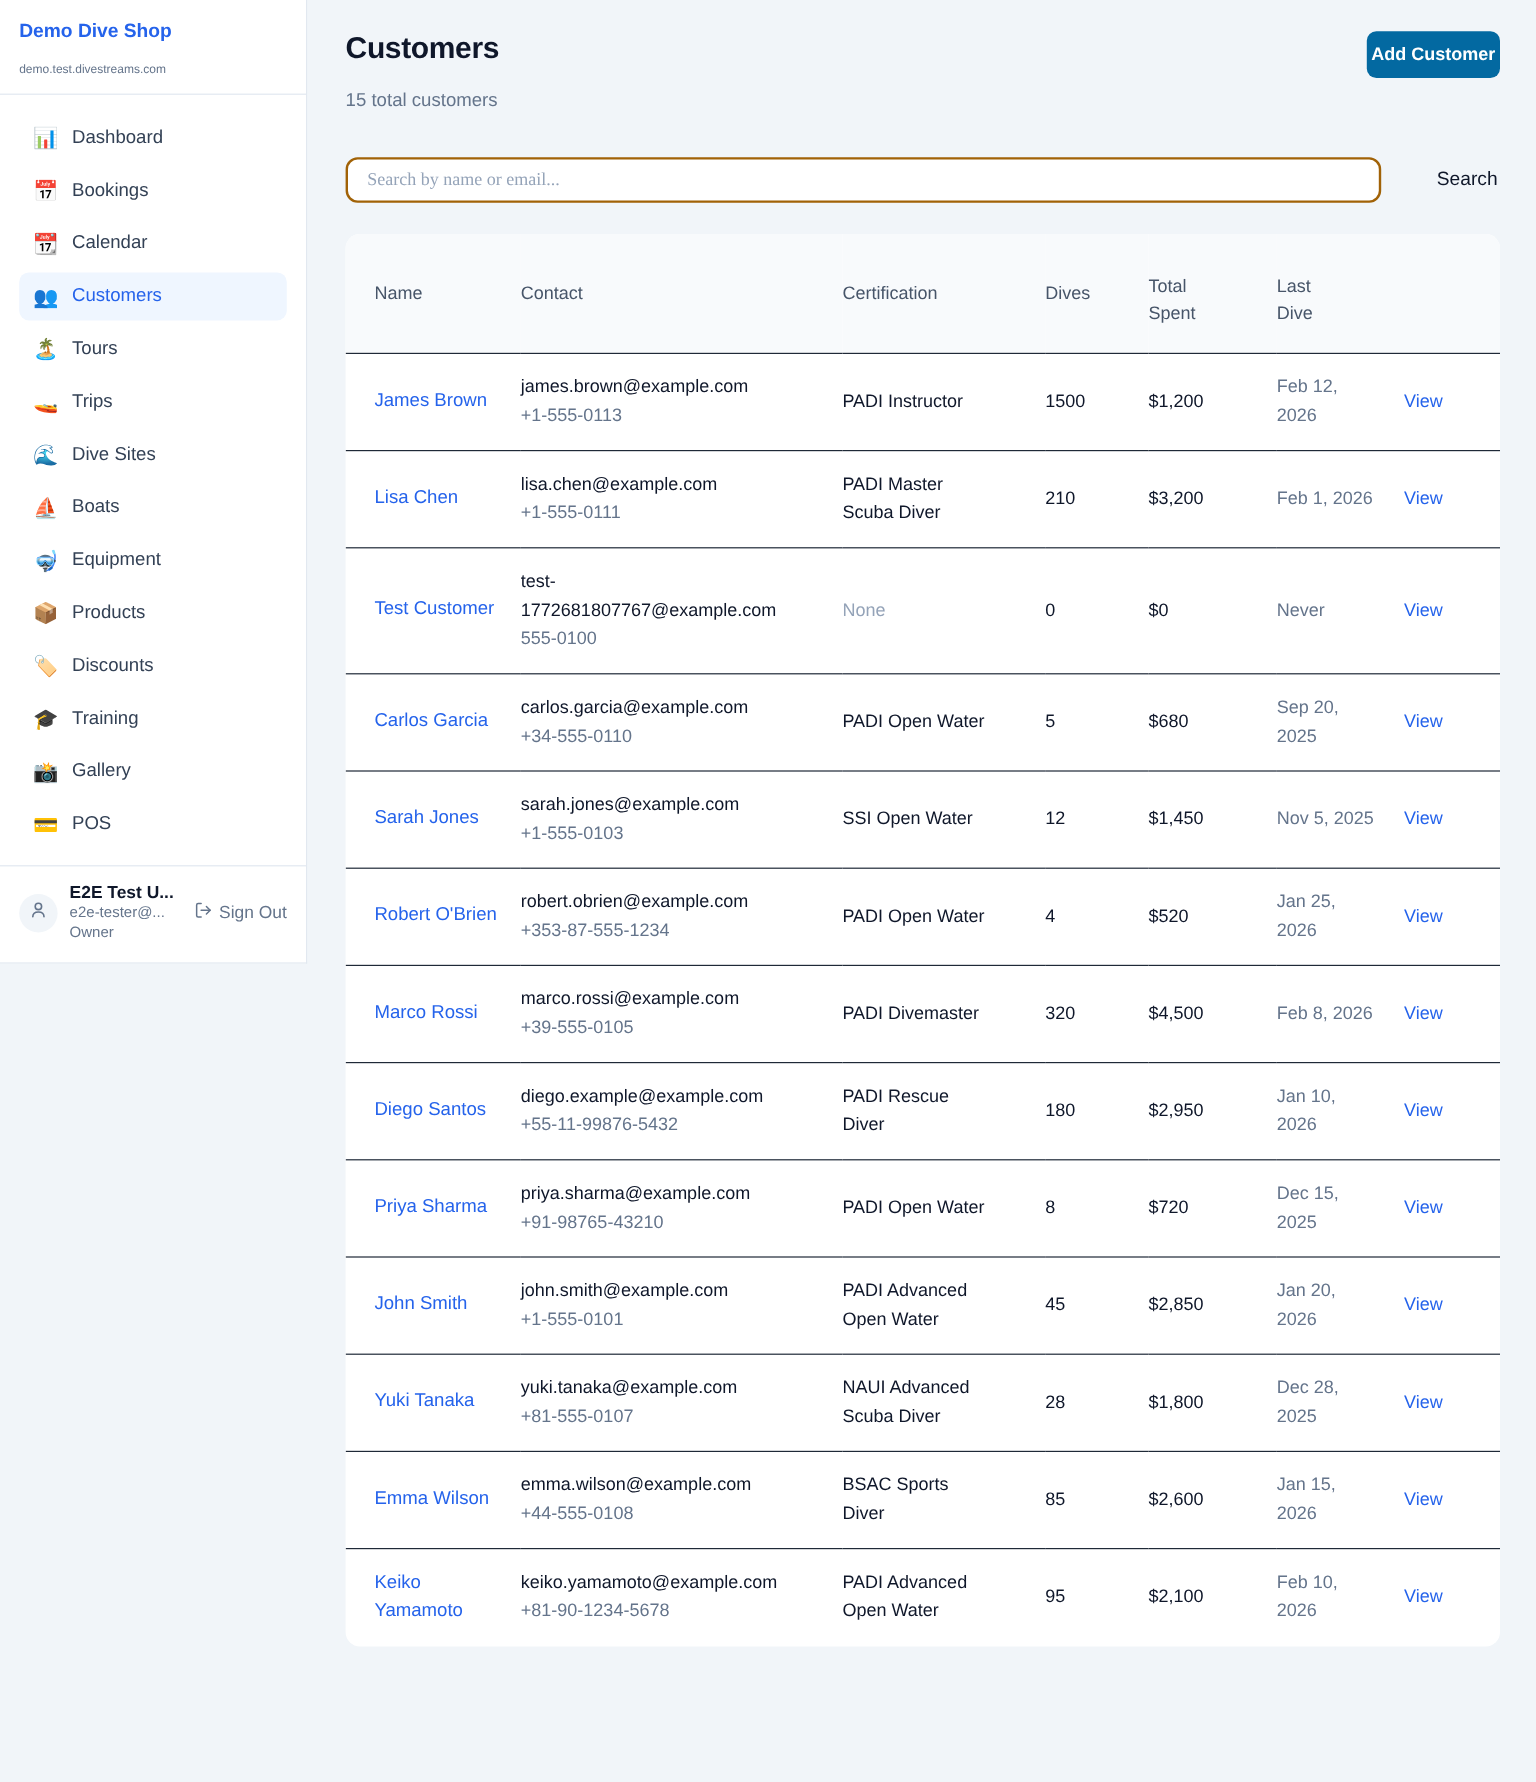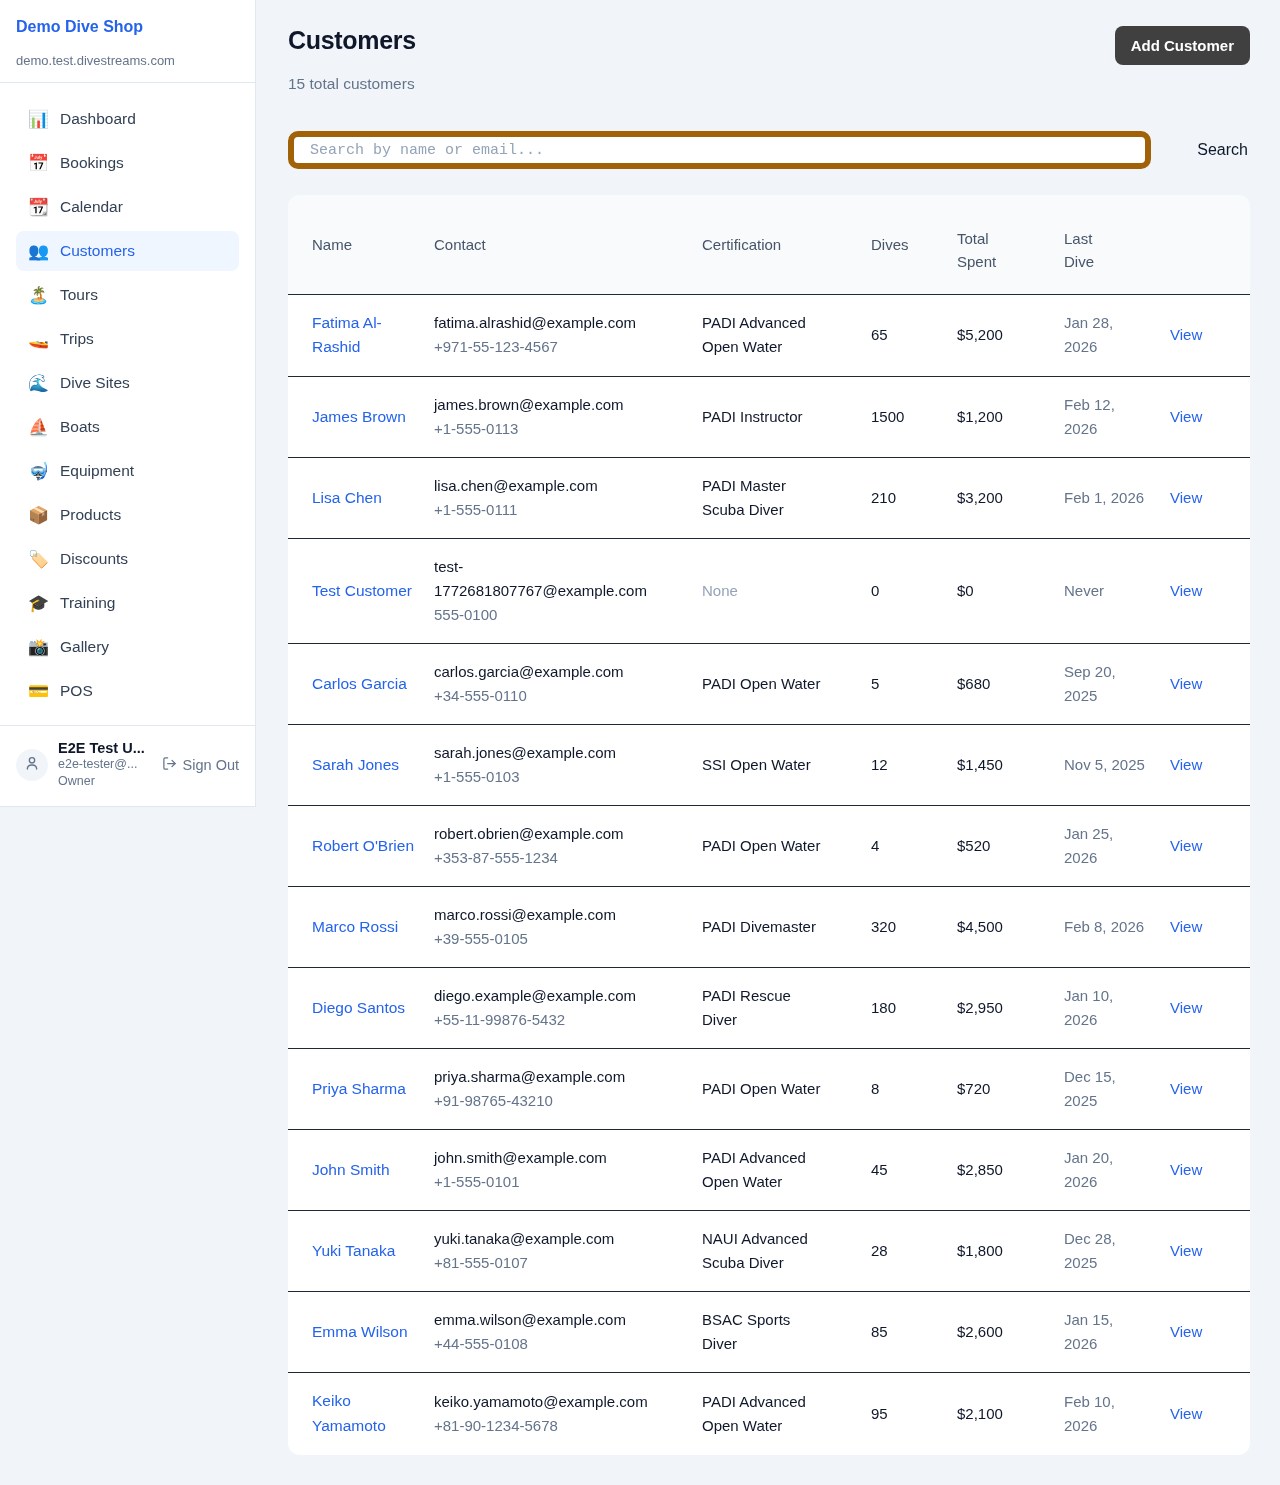--- a/index.html
+++ b/index.html
@@ -14,21 +14,21 @@
   
   .sidebar {
     width: 256px;
     background: #ffffff;
     border-right: 1px solid #e2e8f0;
     border-bottom: 1px solid #e2e8f0;
     flex-shrink: 0;
   }
   .sidebar-header { padding: 18px 16px 14px 16px; border-bottom: 1px solid #e2e8f0; }
   .shop-name { font-size: 16px; font-weight: bold; color: #2563eb; margin-bottom: 4px; }
-  .shop-domain { font-size: 13px; color: #64748b; margin-top: 17px; }
+  .shop-domain { font-size: 10px; color: #64748b; margin-top: 17px; }
   .nav { padding: 16px 16px 10px 16px; }
   .nav-item {
     display: flex; align-items: center; gap: 12px;
     height: 40px; padding: 0 12px; margin-bottom: 4px;
     border-radius: 8px; cursor: pointer;
     font-size: 15.5px; color: #334155;
   }
   .nav-item.active { background: #eff6ff; color: #2563eb; }
   .nav-icon { font-size: 17px; width: 20px; text-align: center; line-height: 1; }
   .user-section {
@@ -49,29 +49,29 @@
     background: none; border: none; cursor: pointer;
     font-family: inherit; font-size: 14.5px; color: #64748b; flex-shrink: 0;
   }
 
   
   .main { flex: 1; padding: 26px 30px 30px 32px; }
   .page-header { display: flex; justify-content: space-between; align-items: flex-start; }
   .page-title { font-size: 25px; font-weight: bold; color: #0f172a; letter-spacing: -0.3px; }
   .page-subtitle { font-size: 15.5px; color: #64748b; margin-top: 20px; }
   .add-customer-btn {
-    background: #404040; color: #ffffff; border: none; cursor: pointer;
+    background: #0369a1; color: #ffffff; border: none; cursor: pointer;
     font-family: inherit; font-size: 15px; font-weight: 600;
-    padding: 11px 16px; border-radius: 8px;
+    padding: 11px 4px; border-radius: 8px;
   }
   .search-row { display: flex; align-items: center; margin-top: 38px; }
   .search-input {
     flex: 1; height: 38px; padding: 0 16px;
-    border: 6px solid #a16207; border-radius: 10px;
-    font-family: Liberation Mono, monospace; font-size: 15px; color: #0f172a; background: #fff; outline: none;
+    border: 2px solid #a16207; border-radius: 10px;
+    font-family: Liberation Serif, serif; font-size: 15px; color: #0f172a; background: #fff; outline: none;
   }
   .search-input::placeholder { color: #94a3b8; }
   .search-btn {
     background: none; border: none; cursor: pointer;
     font-family: inherit; font-size: 16px; color: #0f172a;
     margin-left: 44px; padding: 6px 2px;
   }
 
   
   .table-card {
@@ -249,32 +249,20 @@
               <th><span>Name</span></th>
               <th><span>Contact</span></th>
               <th><span>Certification</span></th>
               <th><span>Dives</span></th>
               <th><span class="wrap-min">Total Spent</span></th>
               <th><span class="wrap-min">Last Dive</span></th>
               <th></th>
             </tr>
         </thead>
         <tbody id="tbody">
-  <tr>
-    <td class="td-name"><a class="name-link">Fatima Al-Rashid</a></td>
-    <td class="td-contact">
-      <div class="email">fatima.alrashid@example.com</div>
-      <div class="phone">+971-55-123-4567</div>
-    </td>
-    <td class="td-cert">PADI Advanced Open Water</td>
-    <td class="td-dives">65</td>
-    <td class="td-spent">$5,200</td>
-    <td class="td-last">Jan 28, 2026</td>
-    <td class="td-view"><a class="view-link">View</a></td>
-  </tr>
 
   <tr>
     <td class="td-name"><a class="name-link">James Brown</a></td>
     <td class="td-contact">
       <div class="email">james.brown@example.com</div>
       <div class="phone">+1-555-0113</div>
     </td>
     <td class="td-cert">PADI Instructor</td>
     <td class="td-dives">1500</td>
     <td class="td-spent">$1,200</td>

